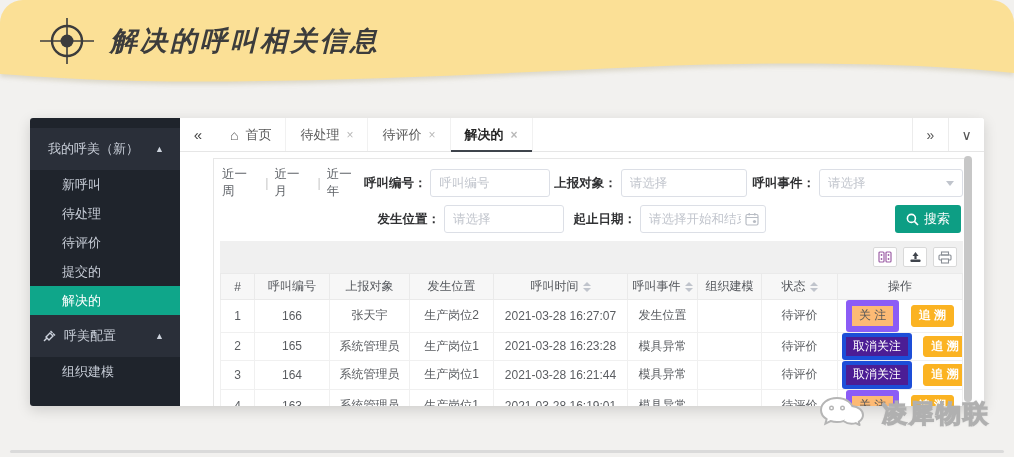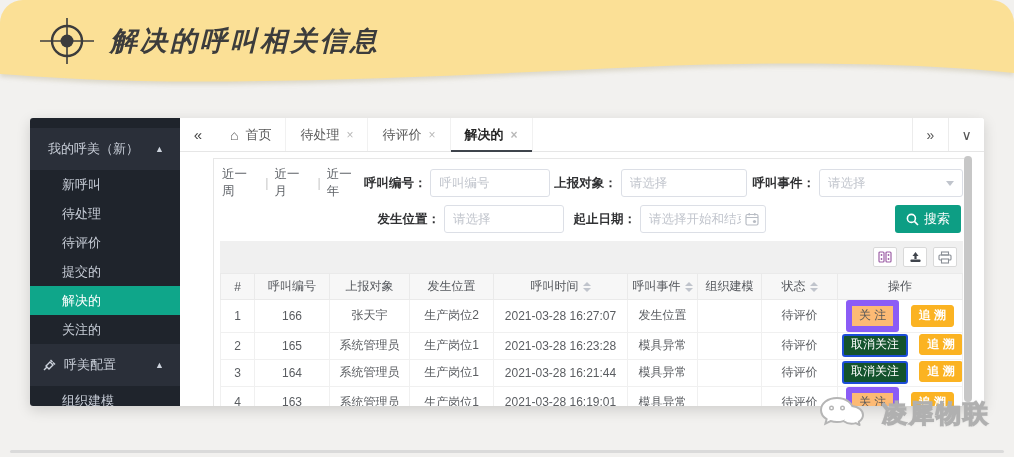--- a/index.html
+++ b/index.html
@@ -74,21 +74,21 @@
   th { height:26px; background:#f7f7f7; border:1px solid #eaeaea; font-weight:normal; color:#54575c; }
   td { height:27px; border:1px solid #f0f0f0; text-align:center; color:#5a5d61; background:#fff; overflow:hidden; white-space:nowrap; }
   .th-inner { display:inline-flex; align-items:center; gap:4px; }
   .sorter { display:inline-flex; flex-direction:column; gap:2px; }
   .sorter i { display:block; width:0; height:0; border-left:4px solid transparent; border-right:4px solid transparent; }
   .sorter .up { border-bottom:4px solid #c0c4cc; }
   .sorter .down { border-top:4px solid #c0c4cc; }
   .ops { white-space:nowrap; }
   .btn { font-size:12px; border-radius:3px; padding:2px 7px; line-height:1.3; cursor:pointer; font-family:inherit; display:inline-block; margin:0 4px; }
   .btn-follow { background:#fdba74; border:6px solid #8b5cf6; color:#595959; }
-  .btn-unfollow { background:#14532d; border:2px solid #1d4ed8; color:#fff;font-family:Liberation Mono, monospace; }
+  .btn-unfollow { background:#4c1d95; border:4px solid #1d4ed8; color:#fff; }
   .btn-trace { background:#fbb322; border:1px solid #fbb322; color:#fff; font-weight:bold; }
 
   
   .scrolltrack { position:absolute; right:12px; top:4px; bottom:4px; width:8px; border-radius:4px; background:#f6f6f6; }
   .scrollthumb { position:absolute; left:0; top:0; width:8px; height:100%; border-radius:4px; background:#c7c7c7; }
 
   
   .watermark { position:absolute; right:24px; top:394px; display:flex; align-items:center; gap:18px; z-index:30; }
   .watermark-text { font-size:25px; font-weight:bold; color:#fff; letter-spacing:2px;
                     -webkit-text-stroke:1.2px #b0b0b0; text-shadow:0 0 2px rgba(150,150,150,.55); }
@@ -120,21 +120,20 @@
       <div class="side-header">
         <span class="lbl">我的呼美（新）</span>
         <span class="arrow">▲</span>
       </div>
       <nav class="side-items">
         <div class="side-item">新呼叫</div>
         <div class="side-item">待处理</div>
         <div class="side-item">待评价</div>
         <div class="side-item">提交的</div>
         <div class="side-item active">解决的</div>
-        <div class="side-item">关注的</div>
       </nav>
       <div class="side-header g2">
         <span class="plug-ic">
           <svg width="14" height="14" viewBox="0 0 14 14">
             <path d="M4 8 L8 4 L11 7 L7 11 Z" fill="none" stroke="#cdd3dd" stroke-width="1.4"></path>
             <line x1="8.5" y1="2" x2="10.5" y2="4" stroke="#cdd3dd" stroke-width="1.4"></line>
             <line x1="11" y1="4.5" x2="13" y2="6.5" stroke="#cdd3dd" stroke-width="1.4"></line>
             <line x1="5" y1="9" x2="2" y2="12" stroke="#cdd3dd" stroke-width="1.4"></line>
           </svg>
         </span>

